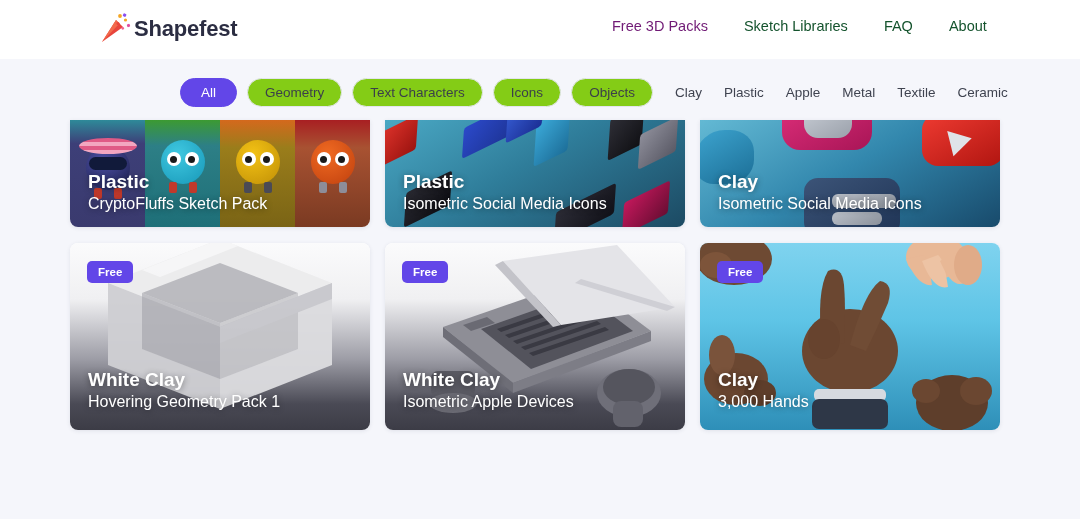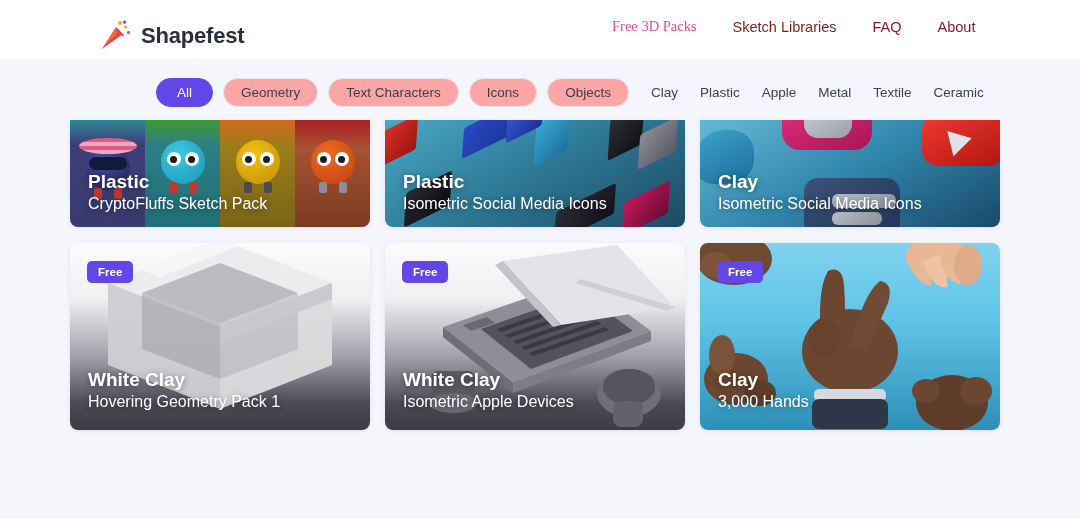--- a/index.html
+++ b/index.html
@@ -11,48 +11,48 @@
   }
 
   
   .header {
     position: absolute; top: 0; left: 0;
     width: 1080px; height: 59px;
     background: #ffffff;
     display: flex; align-items: center;
   }
   .brand {
-    position: absolute; left: 96px; top: 18px;
-    display: flex; align-items: center; gap: 9px;
+    position: absolute; left: 96px; top: 11px;
+    display: flex; align-items: center; gap: 2px;
   }
   .logo-mark { position: relative; width: 36px; height: 36px; }
   .brand-name {
     font-size: 22px; font-weight: bold; color: #2b2d42;
     letter-spacing: -0.2px;
   }
   .nav {
     position: absolute; left: 612px; top: 18px;
     display: flex; align-items: center; gap: 36px;
   }
   .nav-link {
-    font-size: 14.5px; color: #7f1d1d; cursor: pointer;
+    font-size: 14.5px; color: #14532d; cursor: pointer;
     white-space: nowrap;
   }
-  .nav-link.active { color: #ec4899; font-family: Liberation Serif, serif; }
+  .nav-link.active { color: #701a75; }
 
   
   .filter-bar {
-    position: absolute; top: 78px; left: 156px;
+    position: absolute; top: 78px; left: 180px;
     display: flex; align-items: center;
   }
   .pill {
     height: 29px; border-radius: 15px;
     display: flex; align-items: center; justify-content: center;
     font-size: 13.5px; color: #3b3f4a;
-    background: #fca5a5; border: 1px solid #e3e5ee;
+    background: #84cc16; border: 1px solid #e3e5ee;
     padding: 0 17px; margin-right: 10px; cursor: pointer;
     white-space: nowrap;
   }
   .pill.active {
     background: #6246e8; border-color: #6246e8; color: #ffffff;
     padding: 0 20px;
   }
   .matlinks { display: flex; align-items: center; gap: 22px; margin-left: 12px; }
   .matlink { font-size: 13.5px; color: #3f4350; cursor: pointer; white-space: nowrap; }
 

